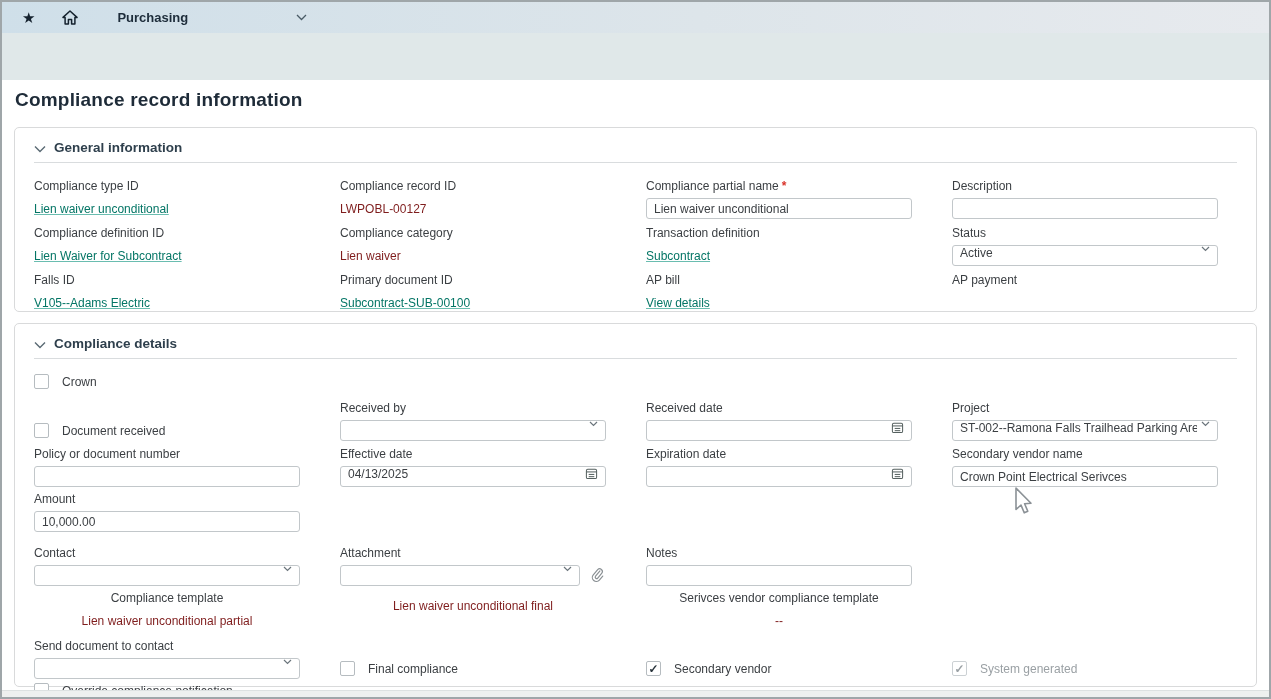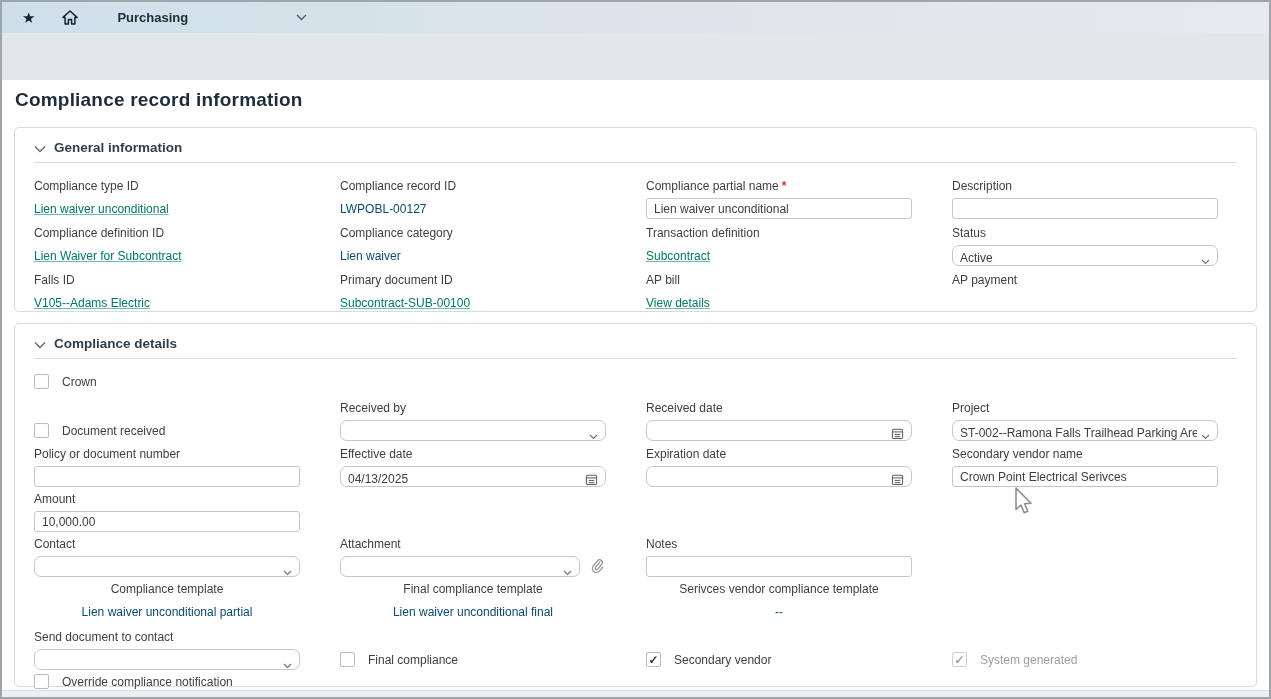--- a/index.html
+++ b/index.html
@@ -35,50 +35,50 @@
   .card.details { margin-top: 11px; height: 364px; }
   .section-head { display: flex; align-items: center; gap: 8px; }
   .section-head .chev { display: inline-flex; margin-top: 2px; }
   .section-title { font-size: 13.5px; font-weight: bold; color: #2e3f4c; }
   .rule { border: none; border-top: 1px solid #d9dcde; margin-top: 7px; }
   
   .grid { display: grid; grid-template-columns: repeat(4, 266px); column-gap: 40px; justify-content: start; }
   .cell { display: flex; flex-direction: column; }
   .label { font-size: 12px; color: #3b3f43; line-height: 15px; white-space: nowrap; }
   .label .req { color: #d9342b; font-weight: bold; margin-left: 3px; }
-  .value-text { font-size: 12px; color: #0c4a6e; margin-top: 8px; line-height: 15px; }
+  .value-text { font-size: 12px; color: #7f1d1d; margin-top: 8px; line-height: 15px; }
   a.link { font-size: 12px; color: #047565; margin-top: 8px; line-height: 15px;
            text-decoration: underline; text-decoration-color: #6abdb0; cursor: pointer; width: max-content; }
   
   .input, .selectbox, .datebox {
     margin-top: 4px; height: 21px; width: 100%;
     border: 1px solid #c2c7ca; border-radius: 3px; background: #fff;
     font-family: "Liberation Sans", sans-serif; font-size: 12px; color: #3b3f43;
     padding: 0 7px; outline: none;
   }
-  .selectbox, .datebox { display: flex; align-items: flex-end; justify-content: space-between; border-radius: 7px; }
+  .selectbox, .datebox { display: flex; align-items: flex-start; justify-content: space-between; }
   .selectbox .sel-text { overflow: hidden; white-space: nowrap; flex: 1; }
   .selectbox .chev { display: inline-flex; margin-left: 4px; }
   .datebox .cal { display: inline-flex; margin-left: 4px; }
   
   .check-row { display: flex; align-items: center; }
   .checkbox {
     width: 15px; height: 15px; border: 1px solid #b6bcc0; border-radius: 2px;
     background: #fff; display: inline-flex; align-items: center; justify-content: center;
     font-size: 12px; line-height: 12px; color: #27323a; font-weight: bold; cursor: pointer;
   }
   .checkbox.disabled { border-color: #ccd1d4; color: #9aa0a4; }
   .check-label { font-size: 12px; color: #3b3f43; margin-left: 13px; white-space: nowrap; }
   .check-label.disabled { color: #9aa0a4; }
   
   .row-a { margin-top: 15px; }
   .row-b { margin-top: 12px; }
   .row-c { margin-top: 6px; }
   .row-d { margin-top: 5px; }
-  .row-e { margin-top: 5px; }
+  .row-e { margin-top: 14px; }
   .row-f { margin-top: 5px; text-align: center; }
   .row-g { margin-top: 10px; }
   .row-h { margin-top: 4px; }
   .align-end { justify-content: flex-end; }
   .align-end .check-row { margin-bottom: 3px; }
   .attach-wrap { display: flex; align-items: center; }
   .attach-wrap .selectbox { width: 240px; }
   .attach-wrap .clip { display: inline-flex; margin-left: 10px; margin-top: 4px; }
   
   .g-row1 { margin-top: 16px; }
@@ -338,21 +338,20 @@
         <input class="input" value="" style="">
       </div>
     </div>
 
     <div class="grid row-f">
       <div class="cell">
         <span class="label">Compliance template</span>
         <span class="value-text">Lien waiver unconditional partial</span>
       </div>
       <div class="cell">
-        <span class="label">Final compliance template</span>
         <span class="value-text">Lien waiver unconditional final</span>
       </div>
       <div class="cell">
         <span class="label">Serivces vendor compliance template</span>
         <span class="value-text">--</span>
       </div>
     </div>
 
     <div class="grid row-g">
       <div class="cell">

